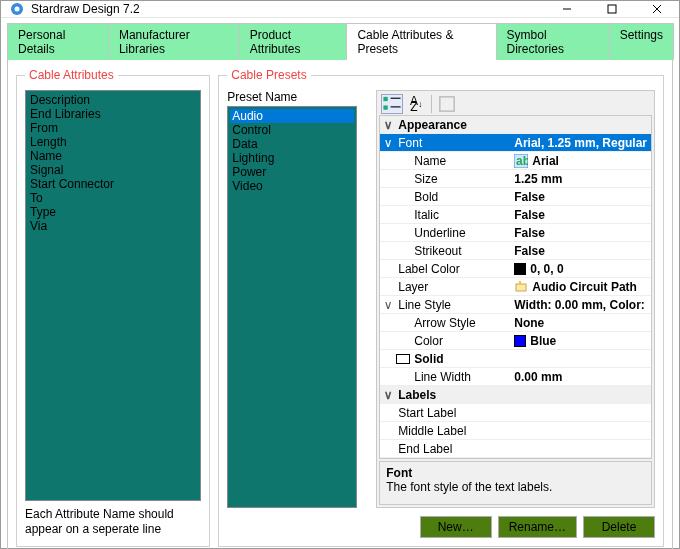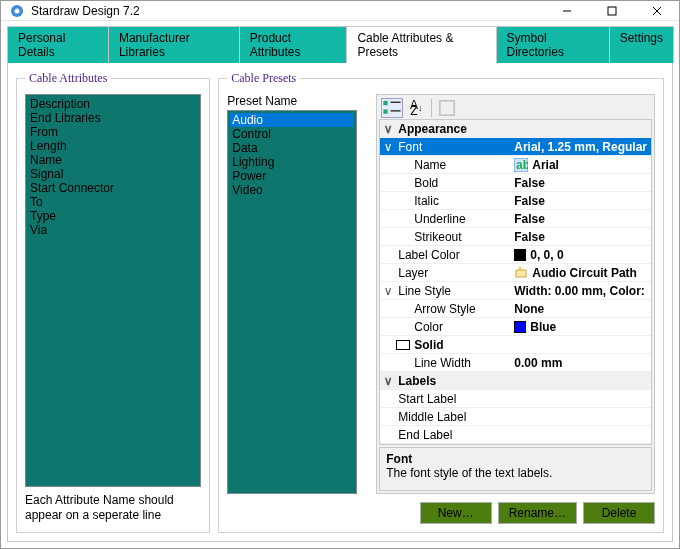--- a/index.html
+++ b/index.html
@@ -6,25 +6,25 @@
   body { margin: 0; background: #fff; }
   .window { width: 680px; height: 549px; border: 1px solid #9a9a9a; position: relative; display: flex; flex-direction: column; background:#fff;}
   .titlebar { height: 30px; display: flex; align-items: center; padding: 0 0 0 8px; border-bottom: 1px solid #e5e5e5;}
   .titlebar .icon { width:16px; height:16px; margin-right:6px; }
   .titlebar .title { flex:1; color:#000; }
   .winbtns { display:flex; height:100%; }
   .winbtn { width:45px; display:flex; align-items:center; justify-content:center; color:#000; }
   .winbtn svg { width:10px; height:10px; }
   .tabs { display:flex; padding: 4px 6px 0 6px; }
   .tab { padding: 4px 10px; border:1px solid #c5c5c5; border-bottom:none; background:#fff; margin-right:-1px; position:relative; top:1px; color:#000;}
-  .tab.inactive { background:#14b8a6; }
+  .tab.inactive { background:#86efac; }
   .tab.active { background:#fff; z-index:2; }
   .tabcontent { flex:1; margin:0 6px 6px 6px; border:1px solid #c5c5c5; padding:8px 8px 8px 8px; display:flex; gap:8px; }
   fieldset { border:1px solid #d0d0d0; padding:8px; margin:0; }
-  legend { padding:0 4px; color:#4c1d95;font-family:Liberation Serif, serif; }
+  legend { padding:0 4px; color:#ef4444; }
   .col-left { width:198px; display:flex; flex-direction:column; }
   .col-right { flex:1; display:flex; flex-direction:column; }
   .listbox { flex:1; border:1px solid #828790; background:#0f766e; padding:2px 2px; overflow:auto; }
   .listbox .item { padding:0 2px; white-space:nowrap; }
   .listbox .item.selected { background:#0078d7; color:#fff; }
   .hint { margin-top:6px; color:#000; line-height:1.3; }
   .presets-body { display:flex; gap:19px; flex:1; min-height:0;}
   .preset-left { width:130px; display:flex; flex-direction:column; }
   .preset-label { margin-bottom:2px; }
   .preset-right { flex:1; display:flex; flex-direction:column; border:1px solid #c9c9c9; background:#f0f0f0; padding:2px; min-width:0;}
@@ -175,20 +175,25 @@
                 <span class="pg-val">
                         <span class="miniicon"><svg viewBox="0 0 14 14">
                             <rect x="0" y="0" width="14" height="14" fill="#cfe6ff" stroke="#4a90d9"></rect>
                             <text x="2" y="11" font-size="9" fill="#2a5">ab</text>
                           </svg></span>
                         <span>Arial</span>
                       </span>
               </div>
               <div class="pg-row">
                       <span class="pg-exp"></span>
+                      <span class="pg-name"><span class="pg-indent" style="width:16px"></span><span>Size</span></span>
+                      <span class="pg-val">1.25 mm</span>
+                    </div>
+              <div class="pg-row">
+                      <span class="pg-exp"></span>
                       <span class="pg-name"><span class="pg-indent" style="width:16px"></span><span>Bold</span></span>
                       <span class="pg-val">False</span>
                     </div>
               <div class="pg-row">
                       <span class="pg-exp"></span>
                       <span class="pg-name"><span class="pg-indent" style="width:16px"></span><span>Italic</span></span>
                       <span class="pg-val">False</span>
                     </div>
               <div class="pg-row">
                       <span class="pg-exp"></span>

